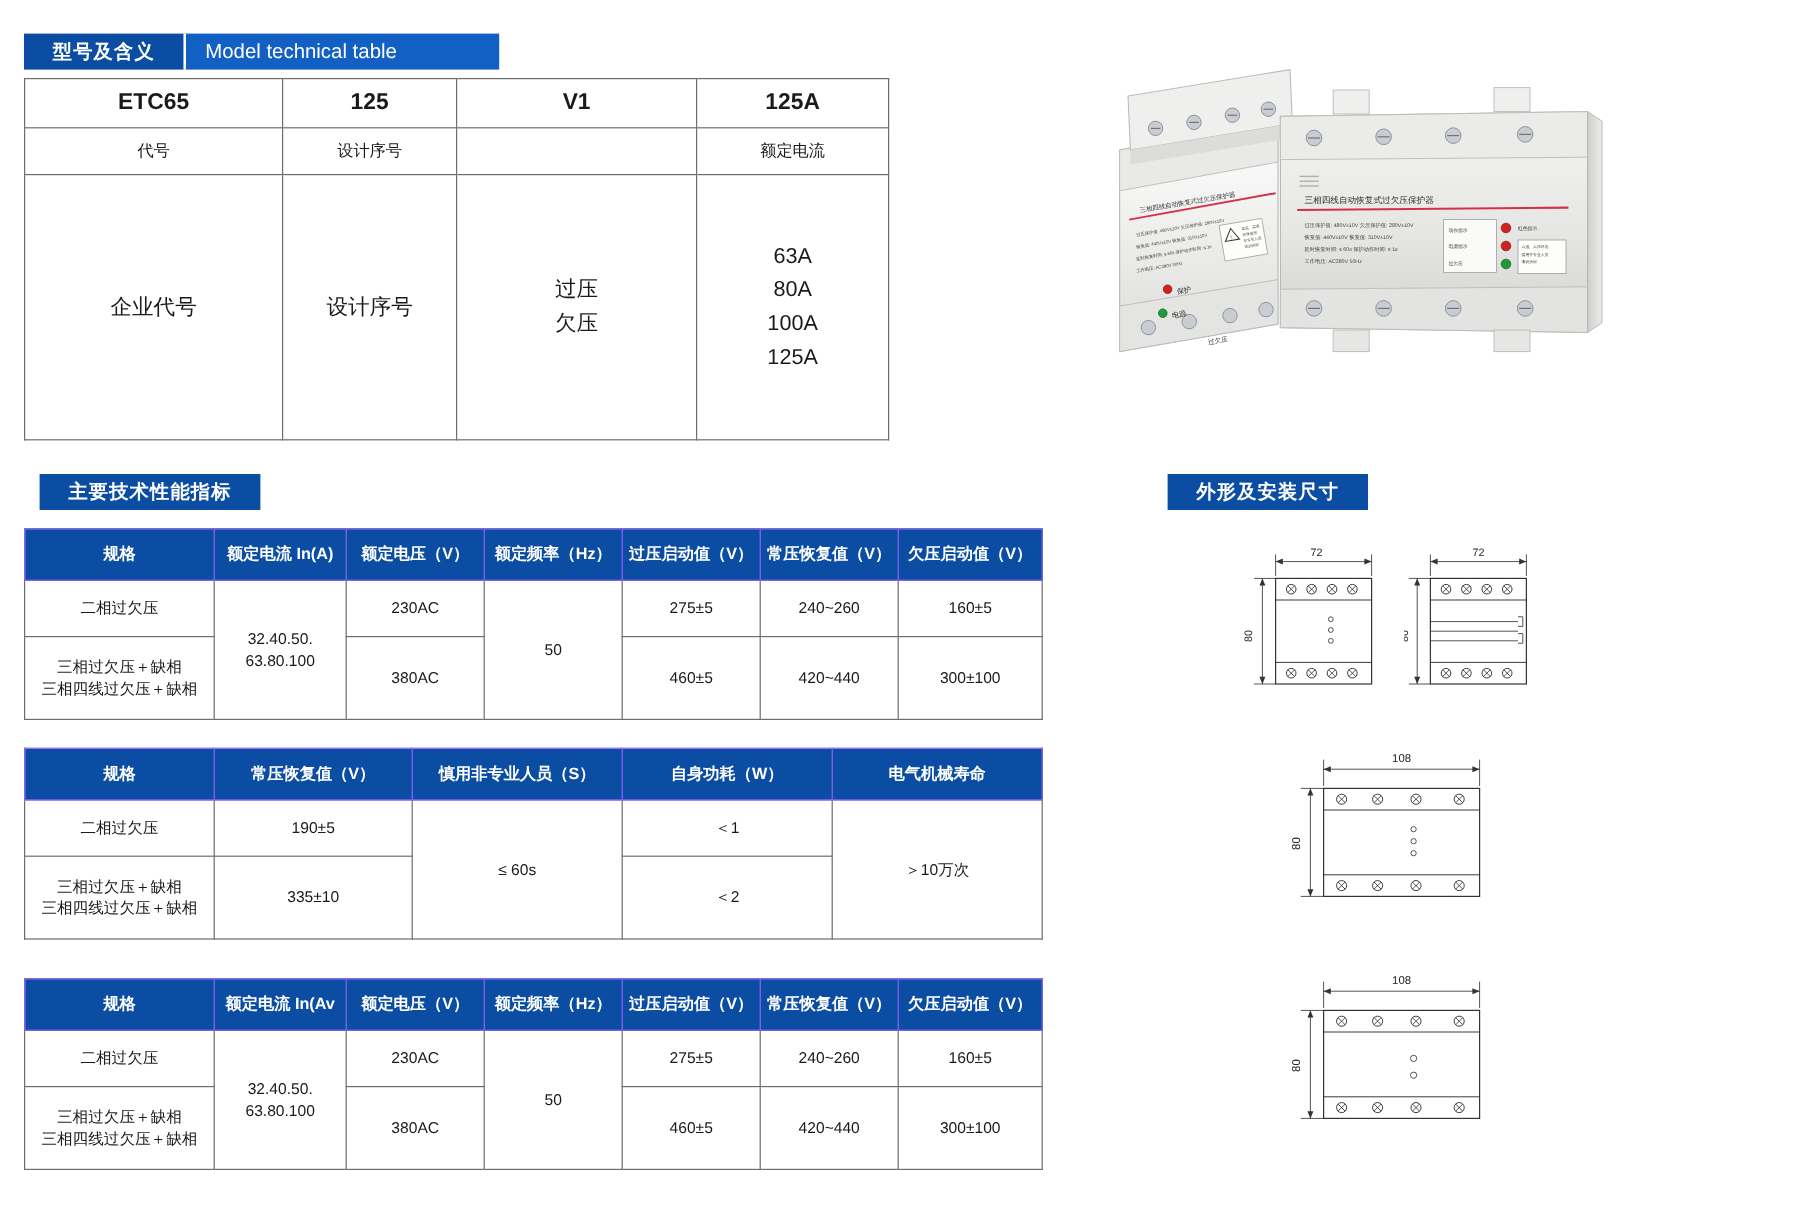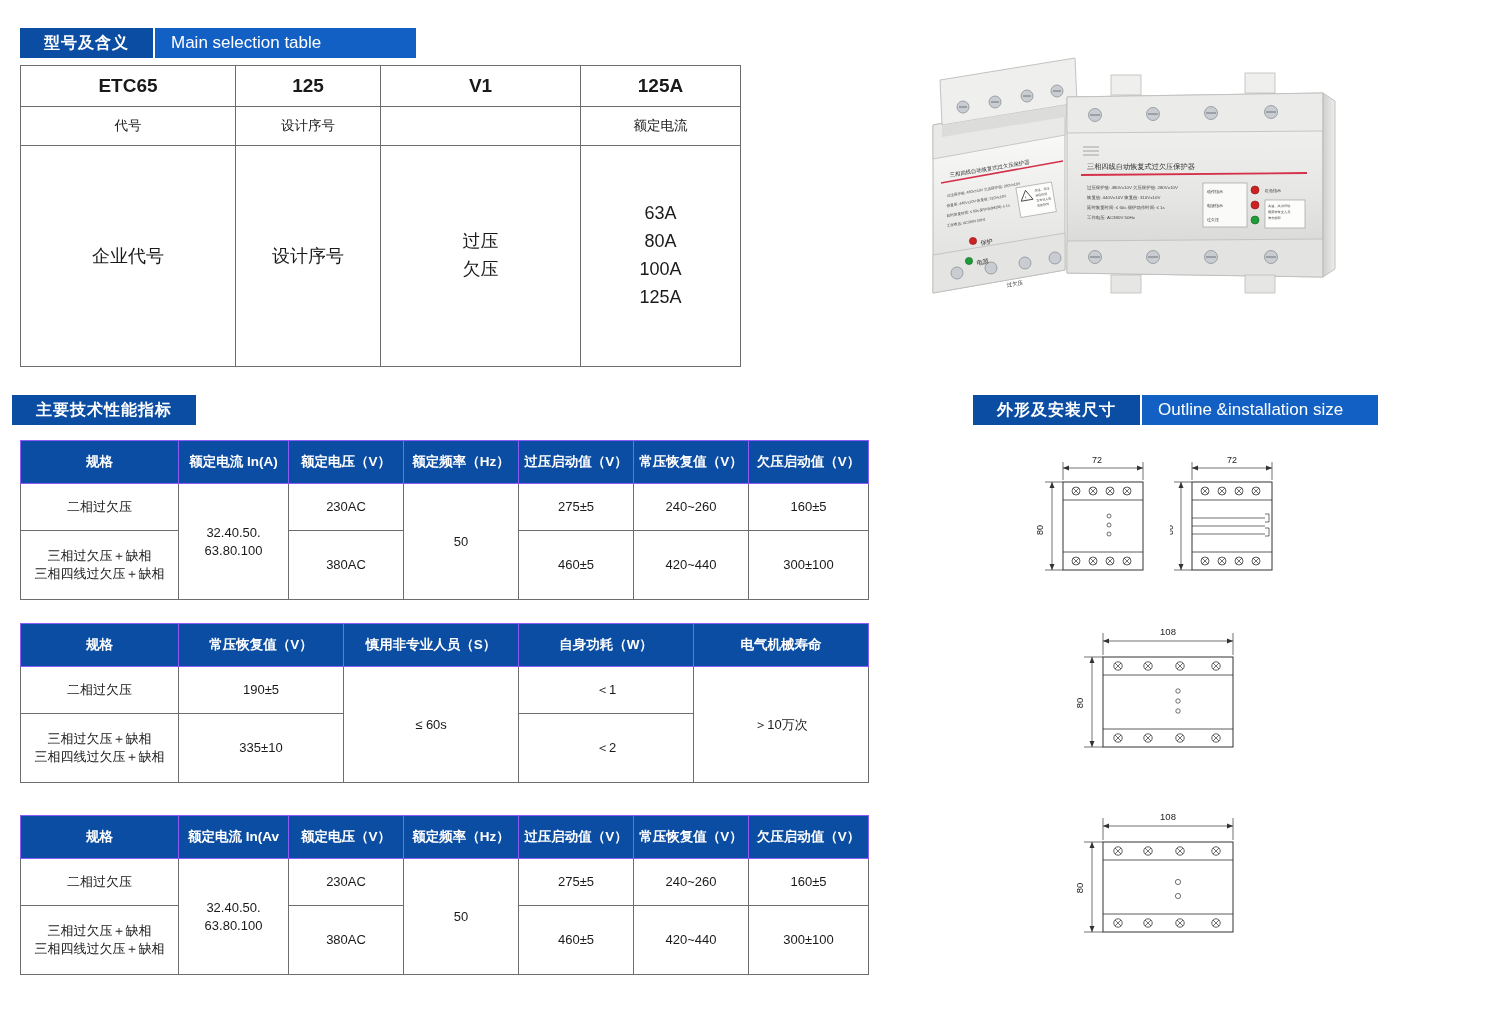--- a/index.html
+++ b/index.html
@@ -121,21 +121,21 @@
   
   .dim-block { position: absolute; }
 
   svg { display: block; }
 </style>
 </head>
 <body>
 
 <div class="section-head" style="left:20px; top:28px; width:396px;">
   <div class="cn">型号及含义</div>
-  <div class="en">Main selection table</div>
+  <div class="en">Model technical table</div>
 </div>
 
 <table class="grid" id="model-table">
   <colgroup>
     <col style="width:215px">
       <col style="width:145px">
       <col style="width:200px">
       <col style="width:160px">
   </colgroup>
   <tbody>
@@ -161,21 +161,21 @@
       <td class="detail multi">
         <div>63A</div>
         <div>80A</div>
         <div>100A</div>
         <div>125A</div>
       </td>
     </tr>
   </tbody>
 </table>
 
-<div class="section-head" style="left:12px; top:395px; width:567px;font-family:Liberation Serif, serif;">
+<div class="section-head" style="left:33px; top:395px; width:567px;font-family:Liberation Serif, serif;">
   <div class="cn">主要技术性能指标</div>
 </div>
 
 <table class="grid" id="spec-table-1">
   <colgroup>
     <col style="width:158px">
       <col style="width:110px">
       <col style="width:115px">
       <col style="width:115px">
       <col style="width:115px">
@@ -449,21 +449,20 @@
         <text x="353" y="152">高温、高湿环境</text>
         <text x="353" y="158">慎用非专业人员</text>
         <text x="353" y="164">请勿拆卸</text>
       </g>
     </g>
   </svg>
 </div>
 
 <div class="section-head" style="left:973px; top:395px; width:405px;">
   <div class="cn">外形及安装尺寸</div>
-  <div class="en">Outline &amp;installation size</div>
 </div>
 
 <div class="dim-block" style="left:1025px; top:442px;">
   <svg width="140" height="145" viewBox="0 0 140 145">
 
     <line x1="38" y1="20" x2="38" y2="38" stroke="#333" stroke-width="0.7"></line>
     <line x1="118" y1="20" x2="118" y2="38" stroke="#333" stroke-width="0.7"></line>
     <line x1="38" y1="26" x2="118" y2="26" stroke="#333" stroke-width="0.7"></line>
     <polygon points="38,26 44,23.5 44,28.5" fill="#333"></polygon>
     <polygon points="118,26 112,23.5 112,28.5" fill="#333"></polygon>

